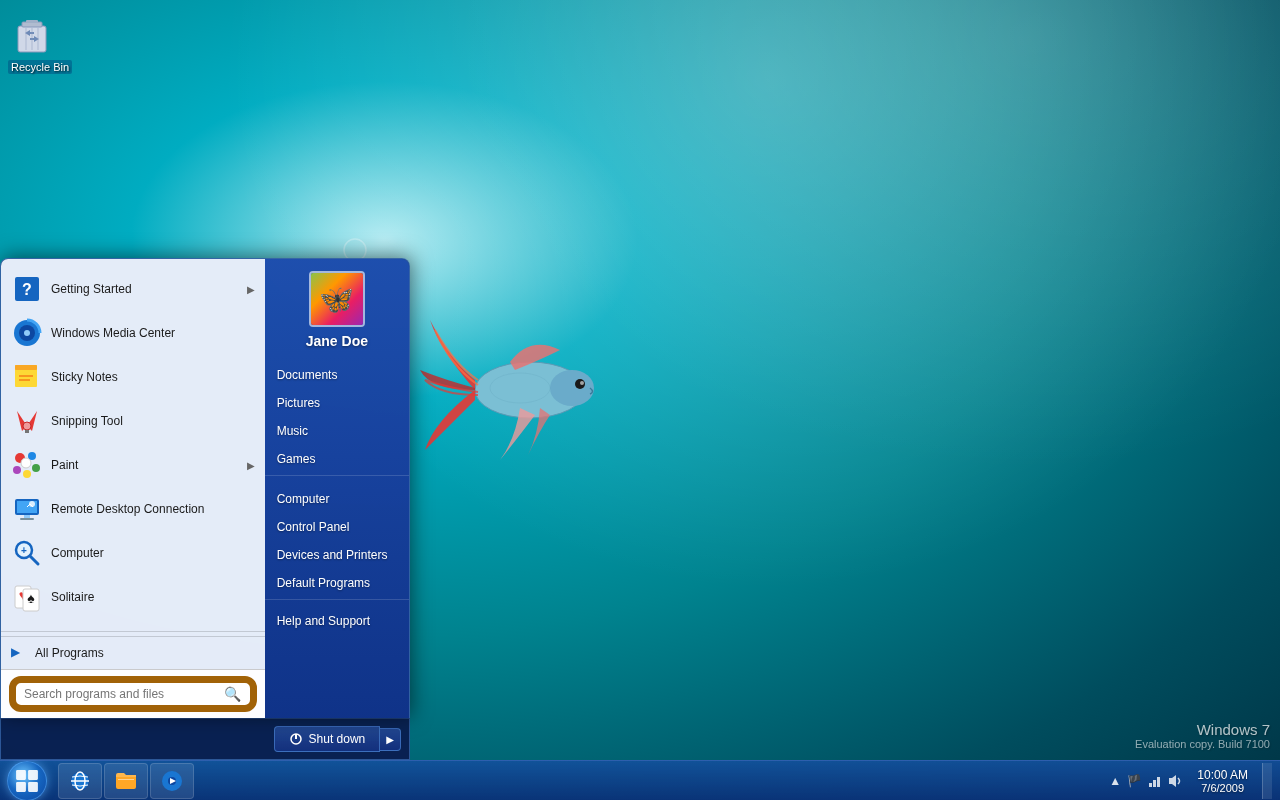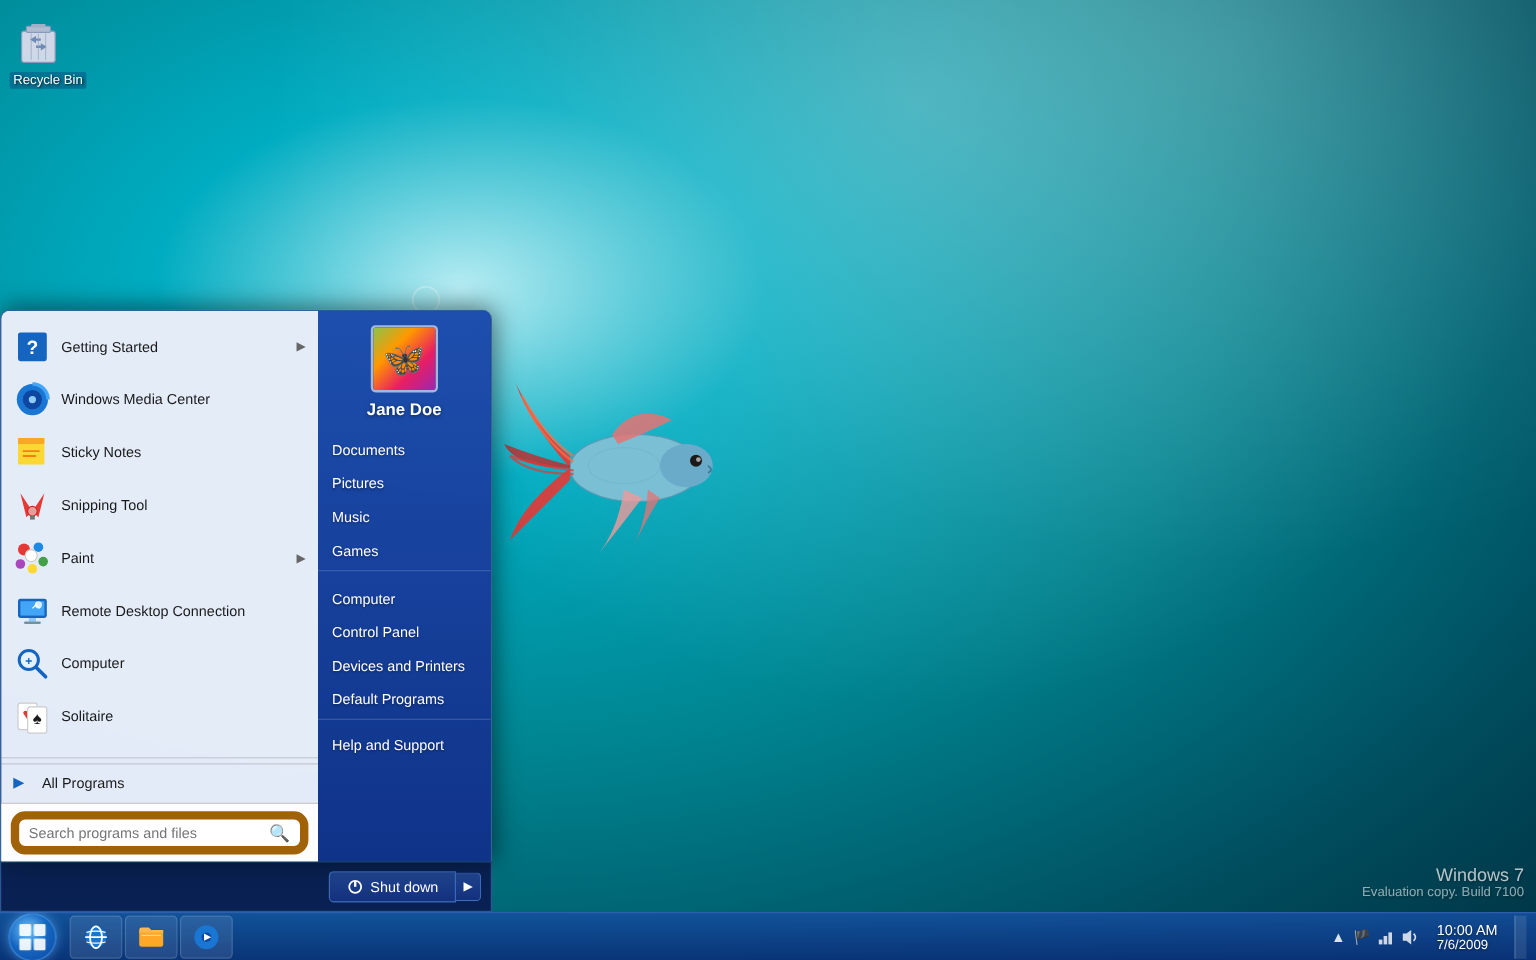--- a/index.html
+++ b/index.html
@@ -134,21 +134,21 @@
       font-size: 11px;
     }
     .system-tray {
       display: flex;
       align-items: center;
       gap: 4px;
     }
     .clock {
       display: flex;
       flex-direction: column;
-      align-items: flex-start;
+      align-items: center;
       font-size: 11px;
       color: white;
       text-shadow: 0 1px 2px rgba(0,0,0,0.5);
       cursor: pointer;
       padding: 2px 8px;
     }
     .clock .time { font-size: 12px; font-weight: 500; }
     .clock .date { font-size: 11px; }
 
     .show-desktop {

